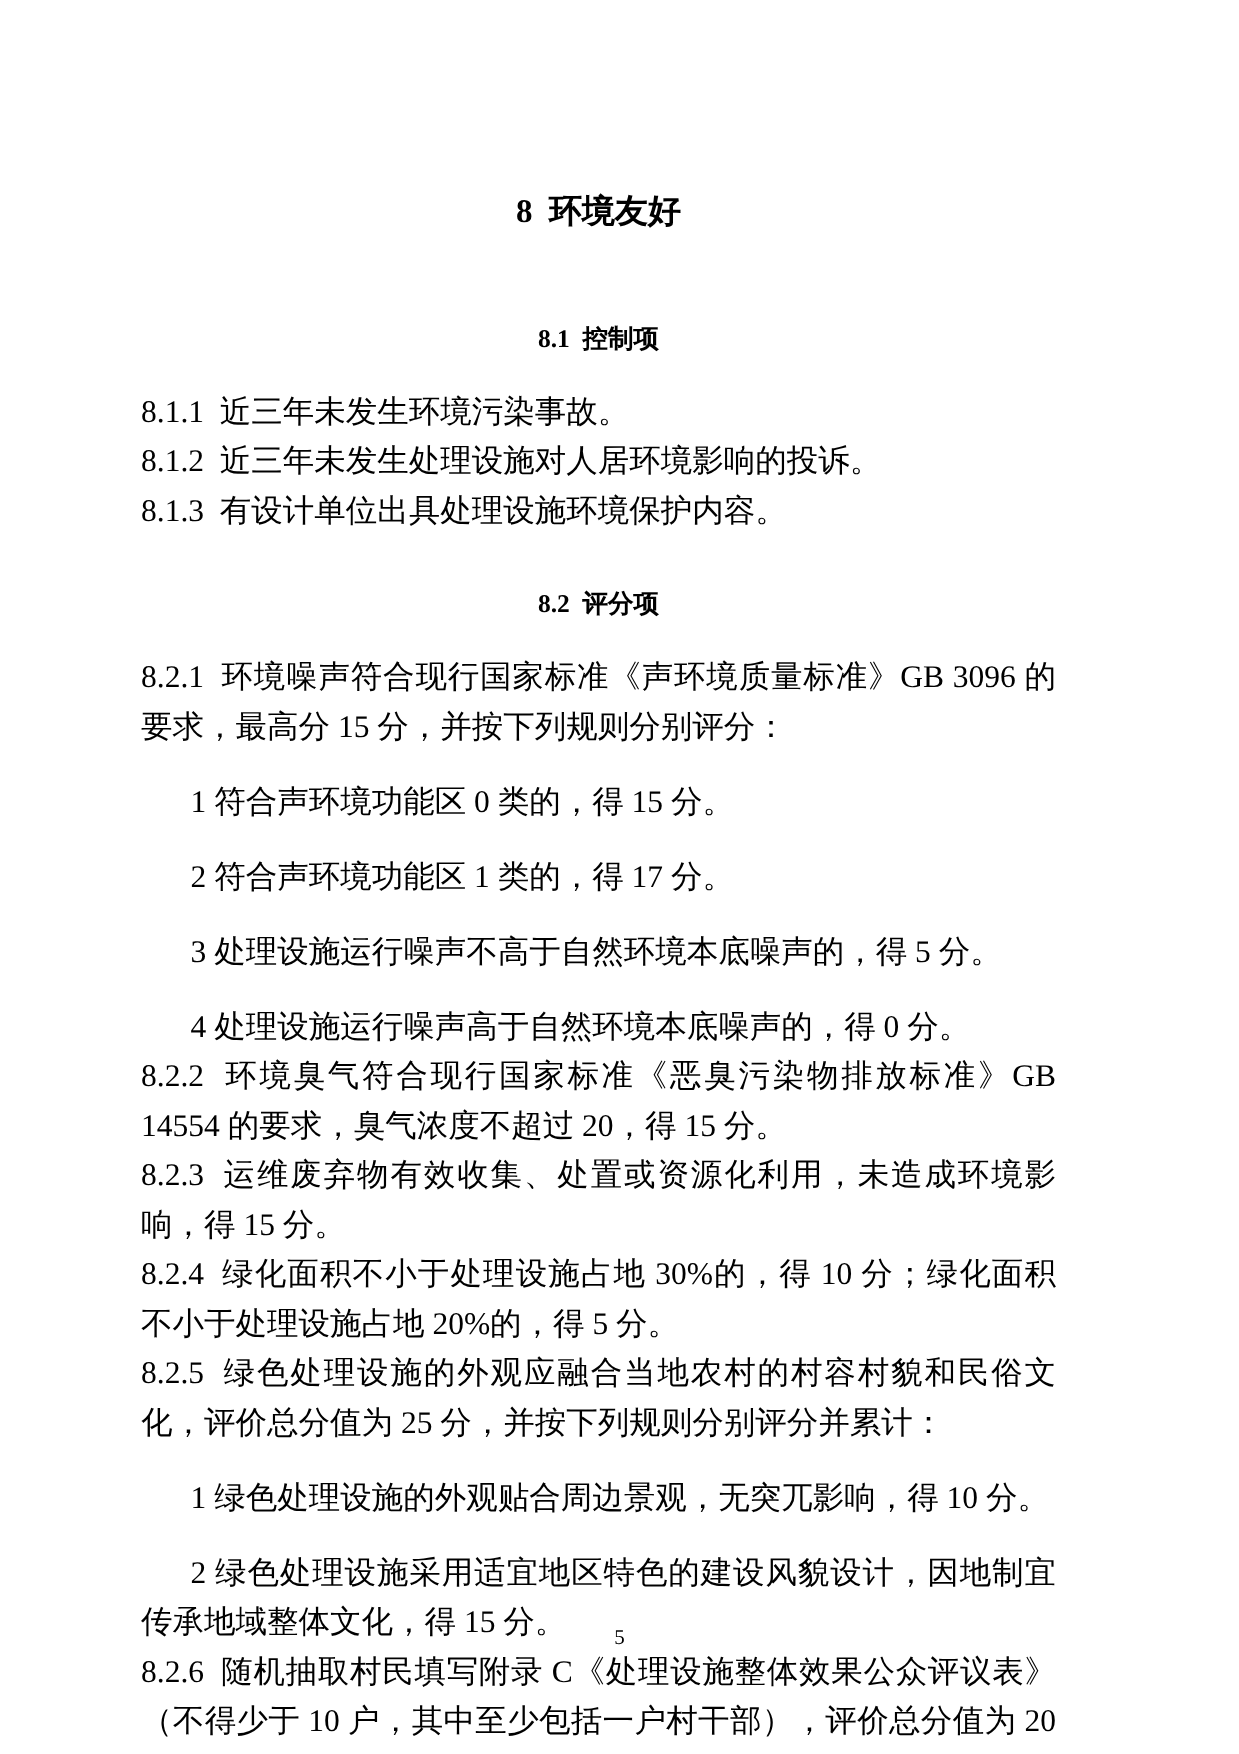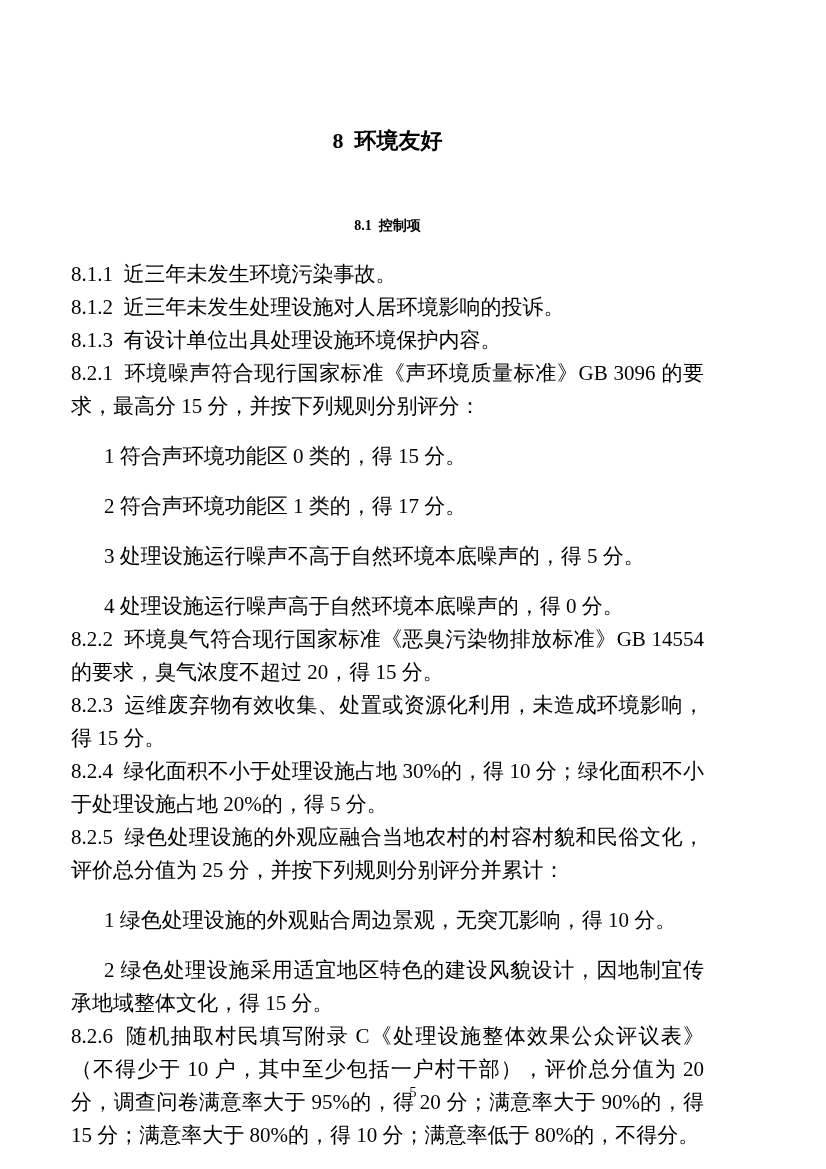--- a/index.html
+++ b/index.html
@@ -12,33 +12,33 @@
     height: 1169px;
     position: relative;
     font-family: "Liberation Serif", "DejaVu Serif", serif;
     color: #000000;
     overflow: hidden;
   }
   .page {
     position: absolute;
     inset: 0;
     box-sizing: border-box;
-    padding: 126px 122px 0 71px;
+    padding: 126px 122px 0 94px;
     background: #ffffff;
   }
   .chapter-title {
     font-size: 22px;
     font-weight: bold;
     text-align: center;
     margin: 0 0 54px 0;
     line-height: 30px;
     font-family: "Liberation Serif", "DejaVu Sans", serif;
   }
   .section-heading {
-    font-size: 14px;
+    font-size: 17px;
     font-weight: bold;
     text-align: center;
     margin: 30px 0 16px 0;
     line-height: 32px;
     font-family: "Liberation Serif", "DejaVu Sans", serif;
   }
   section {
     margin: 0;
   }
   p.clause, p.sub-item {
@@ -69,20 +69,21 @@
   <h1 class="chapter-title">8&nbsp; 环境友好</h1>
 
   <section>
     <h2 class="section-heading">8.1&nbsp; 控制项</h2>
     <p class="clause">8.1.1&nbsp; 近三年未发生环境污染事故。</p>
     <p class="clause">8.1.2&nbsp; 近三年未发生处理设施对人居环境影响的投诉。</p>
     <p class="clause">8.1.3&nbsp; 有设计单位出具处理设施环境保护内容。</p>
   </section>
 
   <section>
+    <h2 class="section-heading">8.2&nbsp; 评分项</h2>
     <p class="clause">8.2.1&nbsp; 环境噪声符合现行国家标准《声环境质量标准》GB 3096 的要求，最高分 15 分，并按下列规则分别评分：</p>
     <p class="sub-item">1 符合声环境功能区 0 类的，得 15 分。</p>
     <p class="sub-item">2 符合声环境功能区 1 类的，得 17 分。</p>
     <p class="sub-item">3 处理设施运行噪声不高于自然环境本底噪声的，得 5 分。</p>
     <p class="sub-item">4 处理设施运行噪声高于自然环境本底噪声的，得 0 分。</p>
     <p class="clause">8.2.2&nbsp; 环境臭气符合现行国家标准《恶臭污染物排放标准》GB 14554 的要求，臭气浓度不超过 20，得 15 分。</p>
     <p class="clause">8.2.3&nbsp; 运维废弃物有效收集、处置或资源化利用，未造成环境影响，得 15 分。</p>
     <p class="clause">8.2.4&nbsp; 绿化面积不小于处理设施占地 30%的，得 10 分；绿化面积不小于处理设施占地 20%的，得 5 分。</p>
     <p class="clause">8.2.5&nbsp; 绿色处理设施的外观应融合当地农村的村容村貌和民俗文化，评价总分值为 25 分，并按下列规则分别评分并累计：</p>
     <p class="sub-item">1 绿色处理设施的外观贴合周边景观，无突兀影响，得 10 分。</p>

